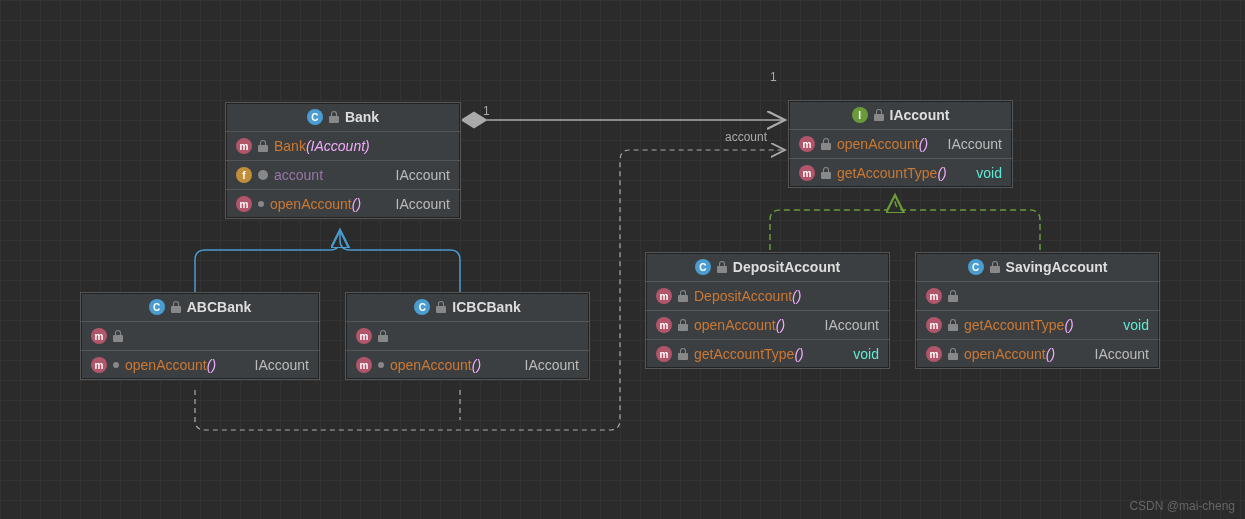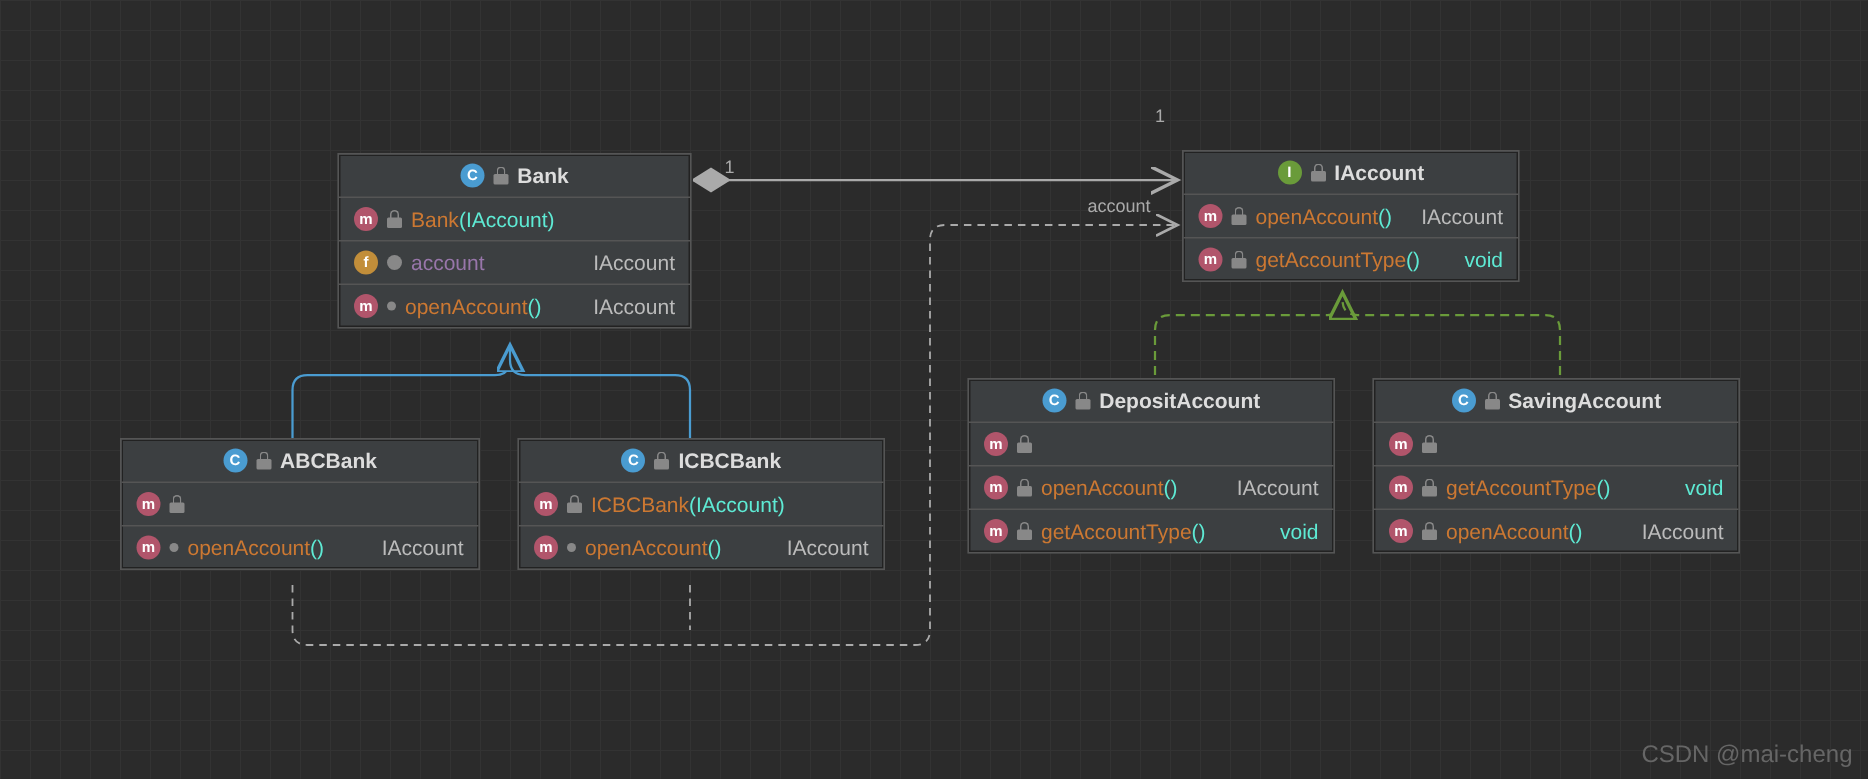--- a/index.html
+++ b/index.html
@@ -36,21 +36,21 @@
   }
   .class-row {
     display: flex;
     align-items: center;
     gap: 6px;
     padding: 6px 10px;
     border-bottom: 1px solid #555;
   }
   .class-row:last-child { border-bottom: none; }
   .row-main { flex: 1; color: #cc7832; }
-  .row-main .params { color: #5eead4; }
+  .row-main .params { color: #f0abfc; font-style: italic; }
   .row-type { color: #bbb; }
   .row-void { color: #5eead4; }
   .row-field { color: #9876aa; flex: 1; }
   .badge {
     display: inline-flex;
     align-items: center;
     justify-content: center;
     width: 16px; height: 16px;
     border-radius: 50%;
     font-size: 10px;
@@ -97,21 +97,21 @@
   svg.arrows {
     position: absolute;
     left: 0; top: 0;
     width: 1245px; height: 519px;
     pointer-events: none;
   }
   .watermark {
     position: absolute;
     right: 10px; bottom: 6px;
     color: #666;
-    font-size: 16px;
+    font-size: 12px;
   }
   .edge-label {
     position: absolute;
     font-size: 12px;
     color: #aaa;
   }
 </style>
 </head>
 <body>
 
@@ -212,39 +212,39 @@
 
 <div class="class-box" style="left:345px; top:292px; width:245px;">
   <div class="class-header">
     <span class="badge badge-c">C</span>
     <span class="lock"></span>
     <span>ICBCBank</span>
   </div>
   <div class="class-row">
     <span class="badge badge-m">m</span>
     <span class="lock"></span>
-    <span class="row-main"><span>ICBCBank</span><span class="params">(IAccount)</span></span>
   </div>
   <div class="class-row">
     <span class="badge badge-m">m</span>
     <span class="dot"></span>
     <span class="row-main"><span>openAccount</span><span class="params">()</span></span>
     <span class="row-type">IAccount</span>
   </div>
 </div>
 
 <div class="class-box" style="left:645px; top:252px; width:245px;">
   <div class="class-header">
     <span class="badge badge-c">C</span>
     <span class="lock"></span>
     <span>DepositAccount</span>
   </div>
   <div class="class-row">
     <span class="badge badge-m">m</span>
     <span class="lock"></span>
+    <span class="row-main"><span>DepositAccount</span><span class="params">()</span></span>
   </div>
   <div class="class-row">
     <span class="badge badge-m">m</span>
     <span class="lock"></span>
     <span class="row-main"><span>openAccount</span><span class="params">()</span></span>
     <span class="row-type">IAccount</span>
   </div>
   <div class="class-row">
     <span class="badge badge-m">m</span>
     <span class="lock"></span>

